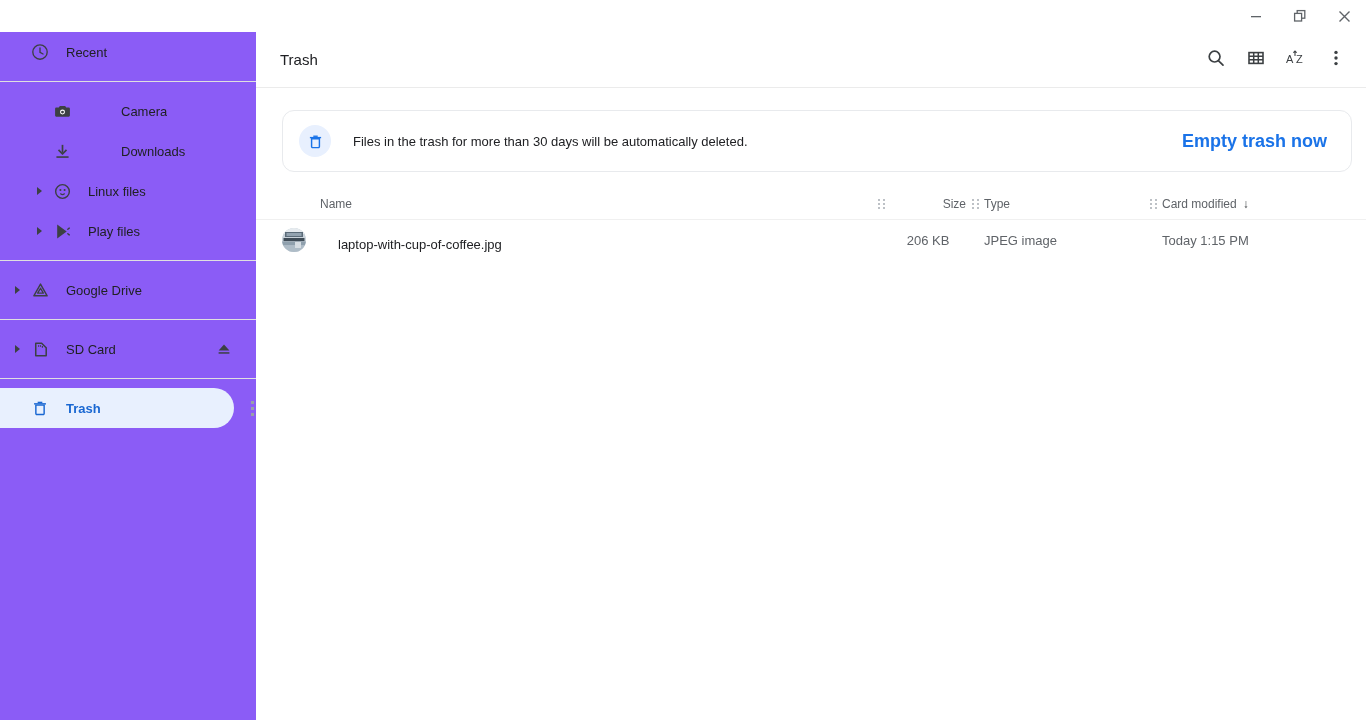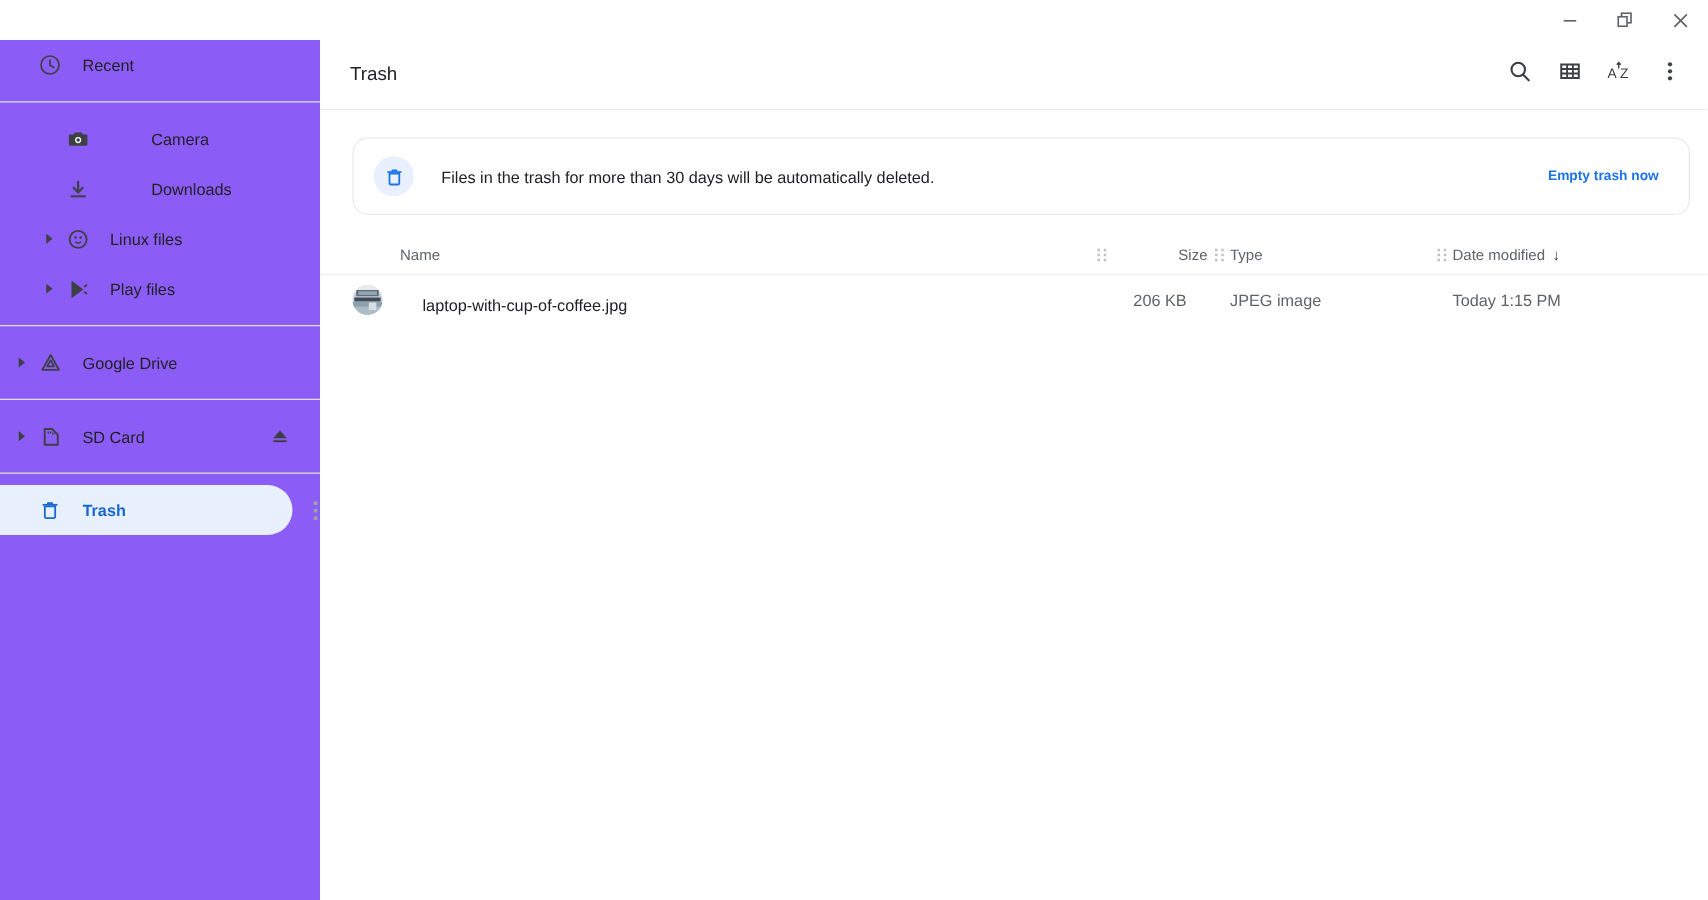--- a/index.html
+++ b/index.html
@@ -110,21 +110,21 @@
   }
   .banner-icon {
     width: 32px; min-width: 32px; height: 32px; border-radius: 50%;
     background: #e8f0fe; display: flex; align-items: center; justify-content: center;
     color: #1a73e8;
   }
   .banner-text {
     font-size: 13px; color: #202124; margin-left: 22px; flex: 1;
   }
   .banner-action {
-    font-size: 11px; color: #1a73e8; font-weight: bold;
+    font-size: 18px; color: #1a73e8; font-weight: bold;
     padding: 8px 10px; border-radius: 4px; cursor: pointer;
     white-space: nowrap;
   }
 
   
   .table { margin-top: 16px; }
   .thead {
     display: flex; align-items: center; height: 32px;
     padding: 0 14px 0 26px;
     font-size: 12px; color: #5f6368;
@@ -400,21 +400,21 @@
       </div>
       <div class="grip">
         <i></i>
           <i></i>
           <i></i>
           <i></i>
           <i></i>
           <i></i>
       </div>
       <div class="th th-date" style="padding-left:0">
-        <span>Date modified</span>
+        <span>Card modified</span>
         <span class="sort-arrow">↓</span>
       </div>
     </div>
 
     <div class="trow">
       <div class="cell-name">
         <span class="thumb">
           <svg width="24" height="24" viewBox="0 0 24 24">
             <rect x="0" y="0" width="24" height="24" fill="#c9d2da"></rect>
             <rect x="0" y="0" width="24" height="6" fill="#e6ebef"></rect>

